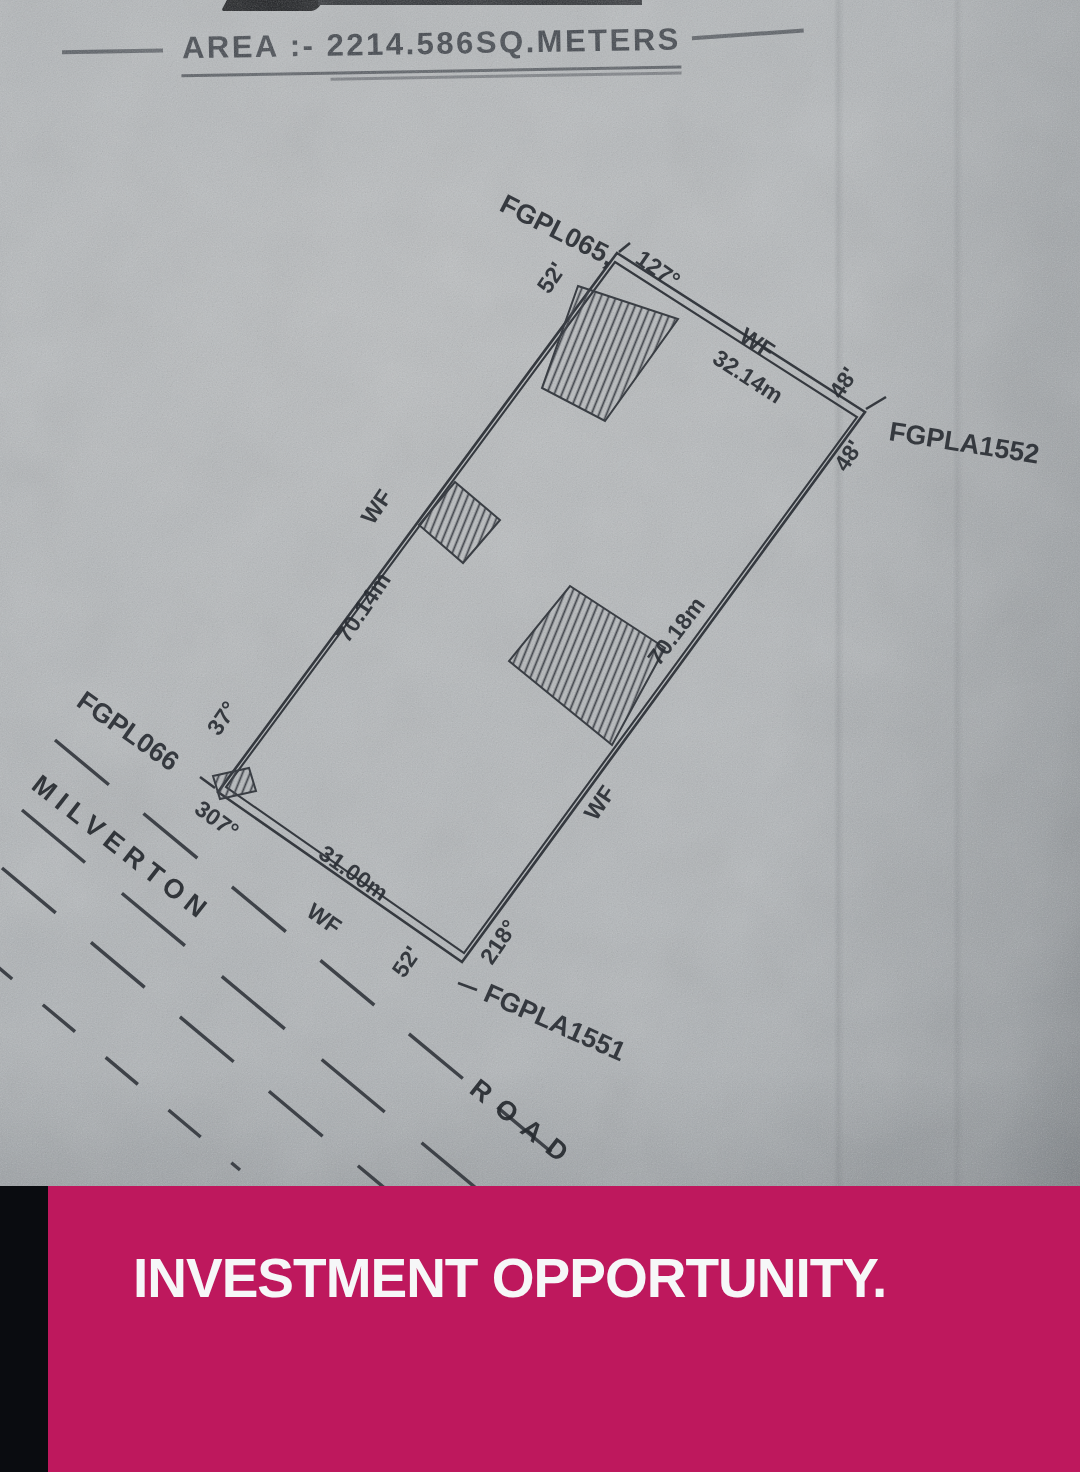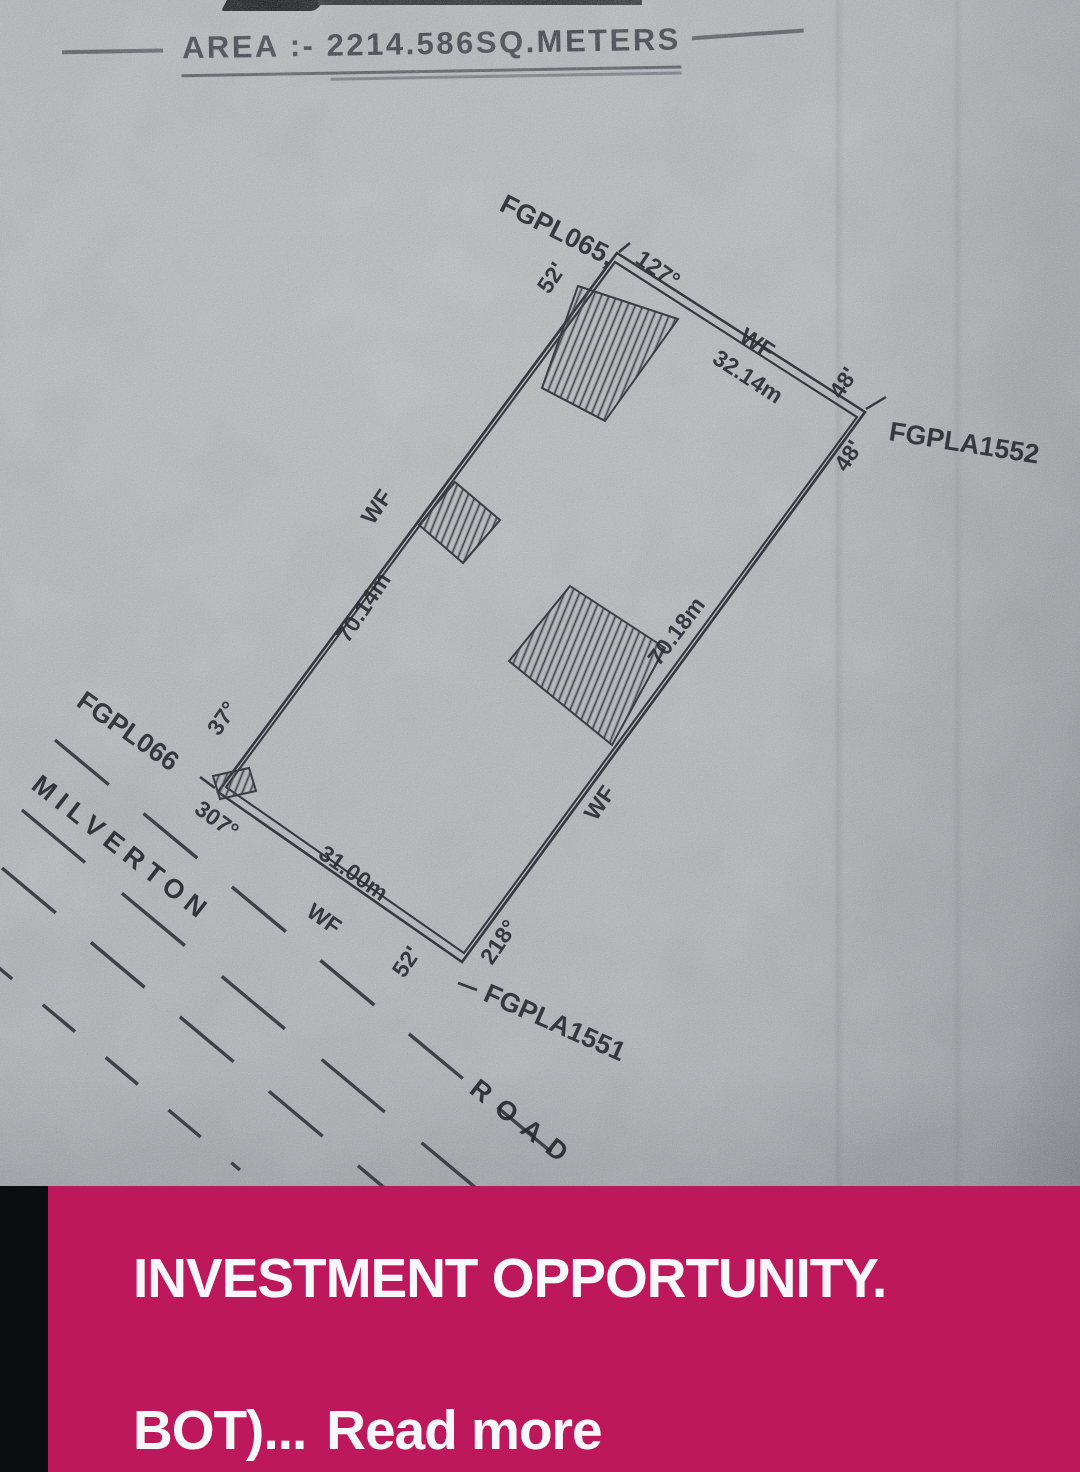--- a/index.html
+++ b/index.html
@@ -132,16 +132,15 @@
         <text class="lbl meas" transform="translate(596,822) rotate(-56)">WF</text>
         <text class="lbl meas" transform="translate(659,667) rotate(-53)">70.18m</text>
         <text class="lbl roadname" letter-spacing="7" transform="translate(30,788) rotate(38)">MILVERTON</text>
         <text class="lbl roadname" letter-spacing="12" transform="translate(468,1092) rotate(38)">ROAD</text>
       </g>
     </svg>
   </div>
 
   <div class="caption">
     <div class="cap-line cap-1">INVESTMENT OPPORTUNITY.</div>
-    <div class="cap-line cap-3"><span>BOT)...</span><span class="readmore">Read more</span></div>
   </div>
 
 </div>
 
 </body></html>

